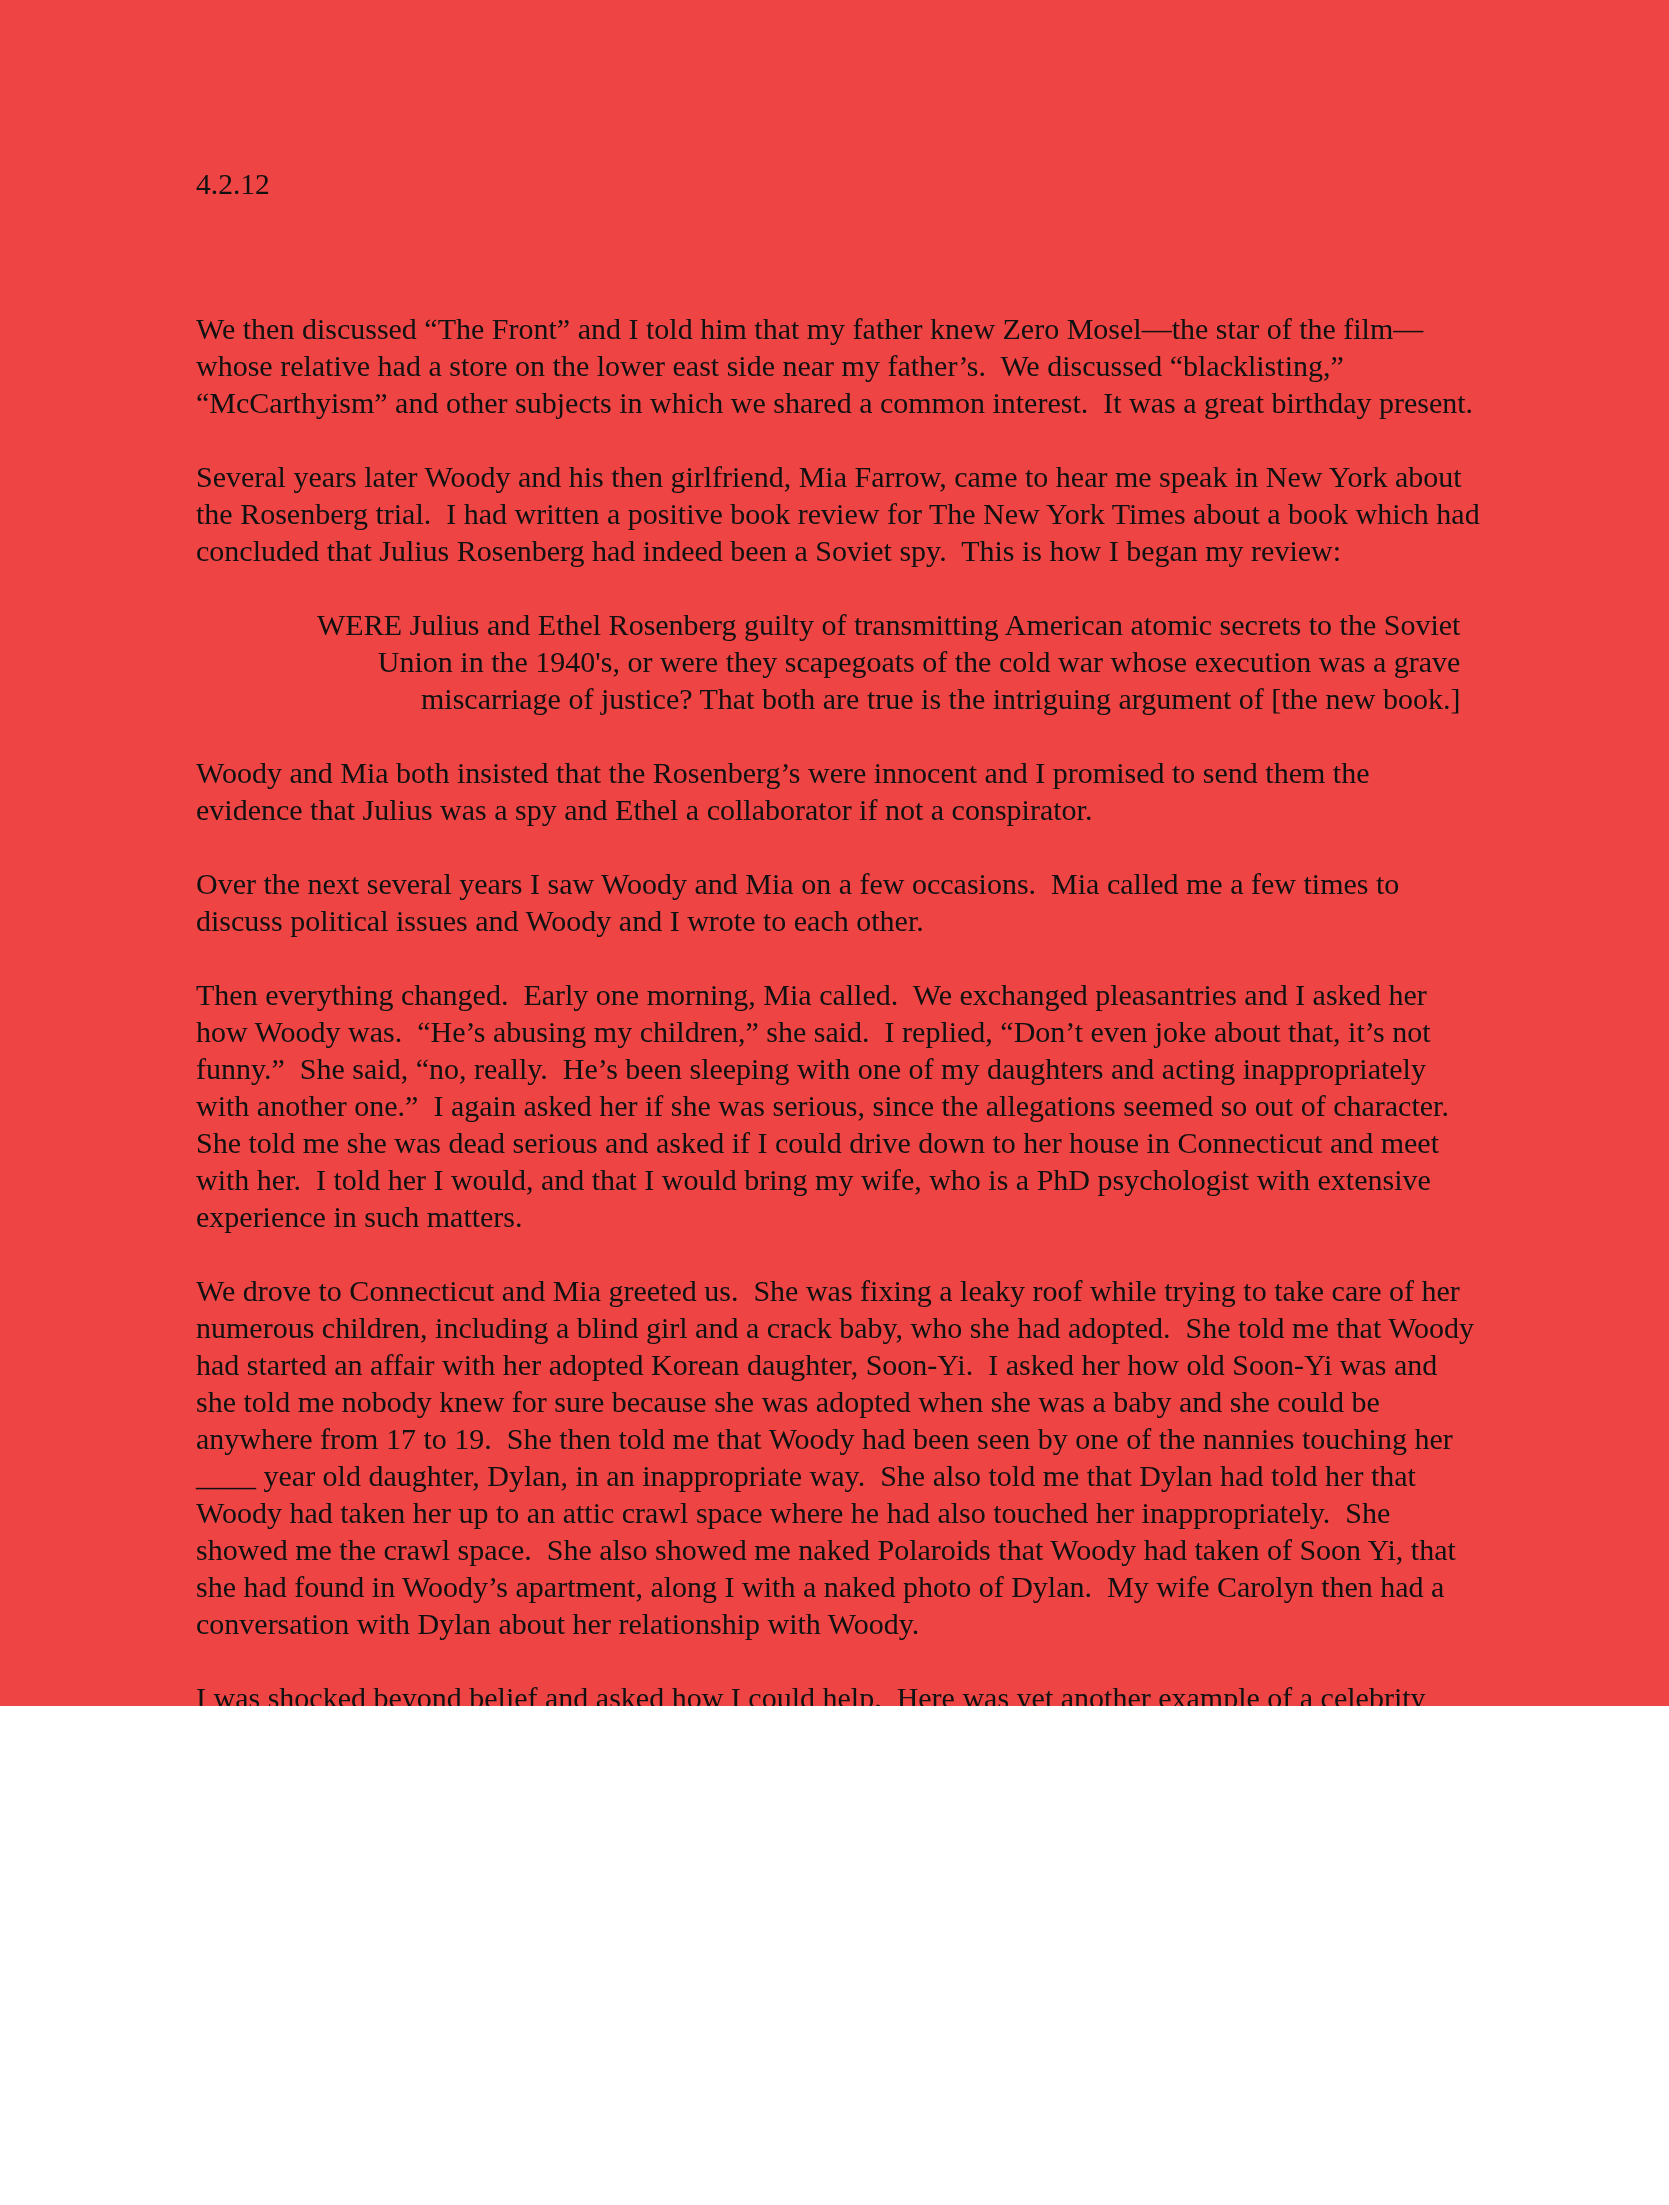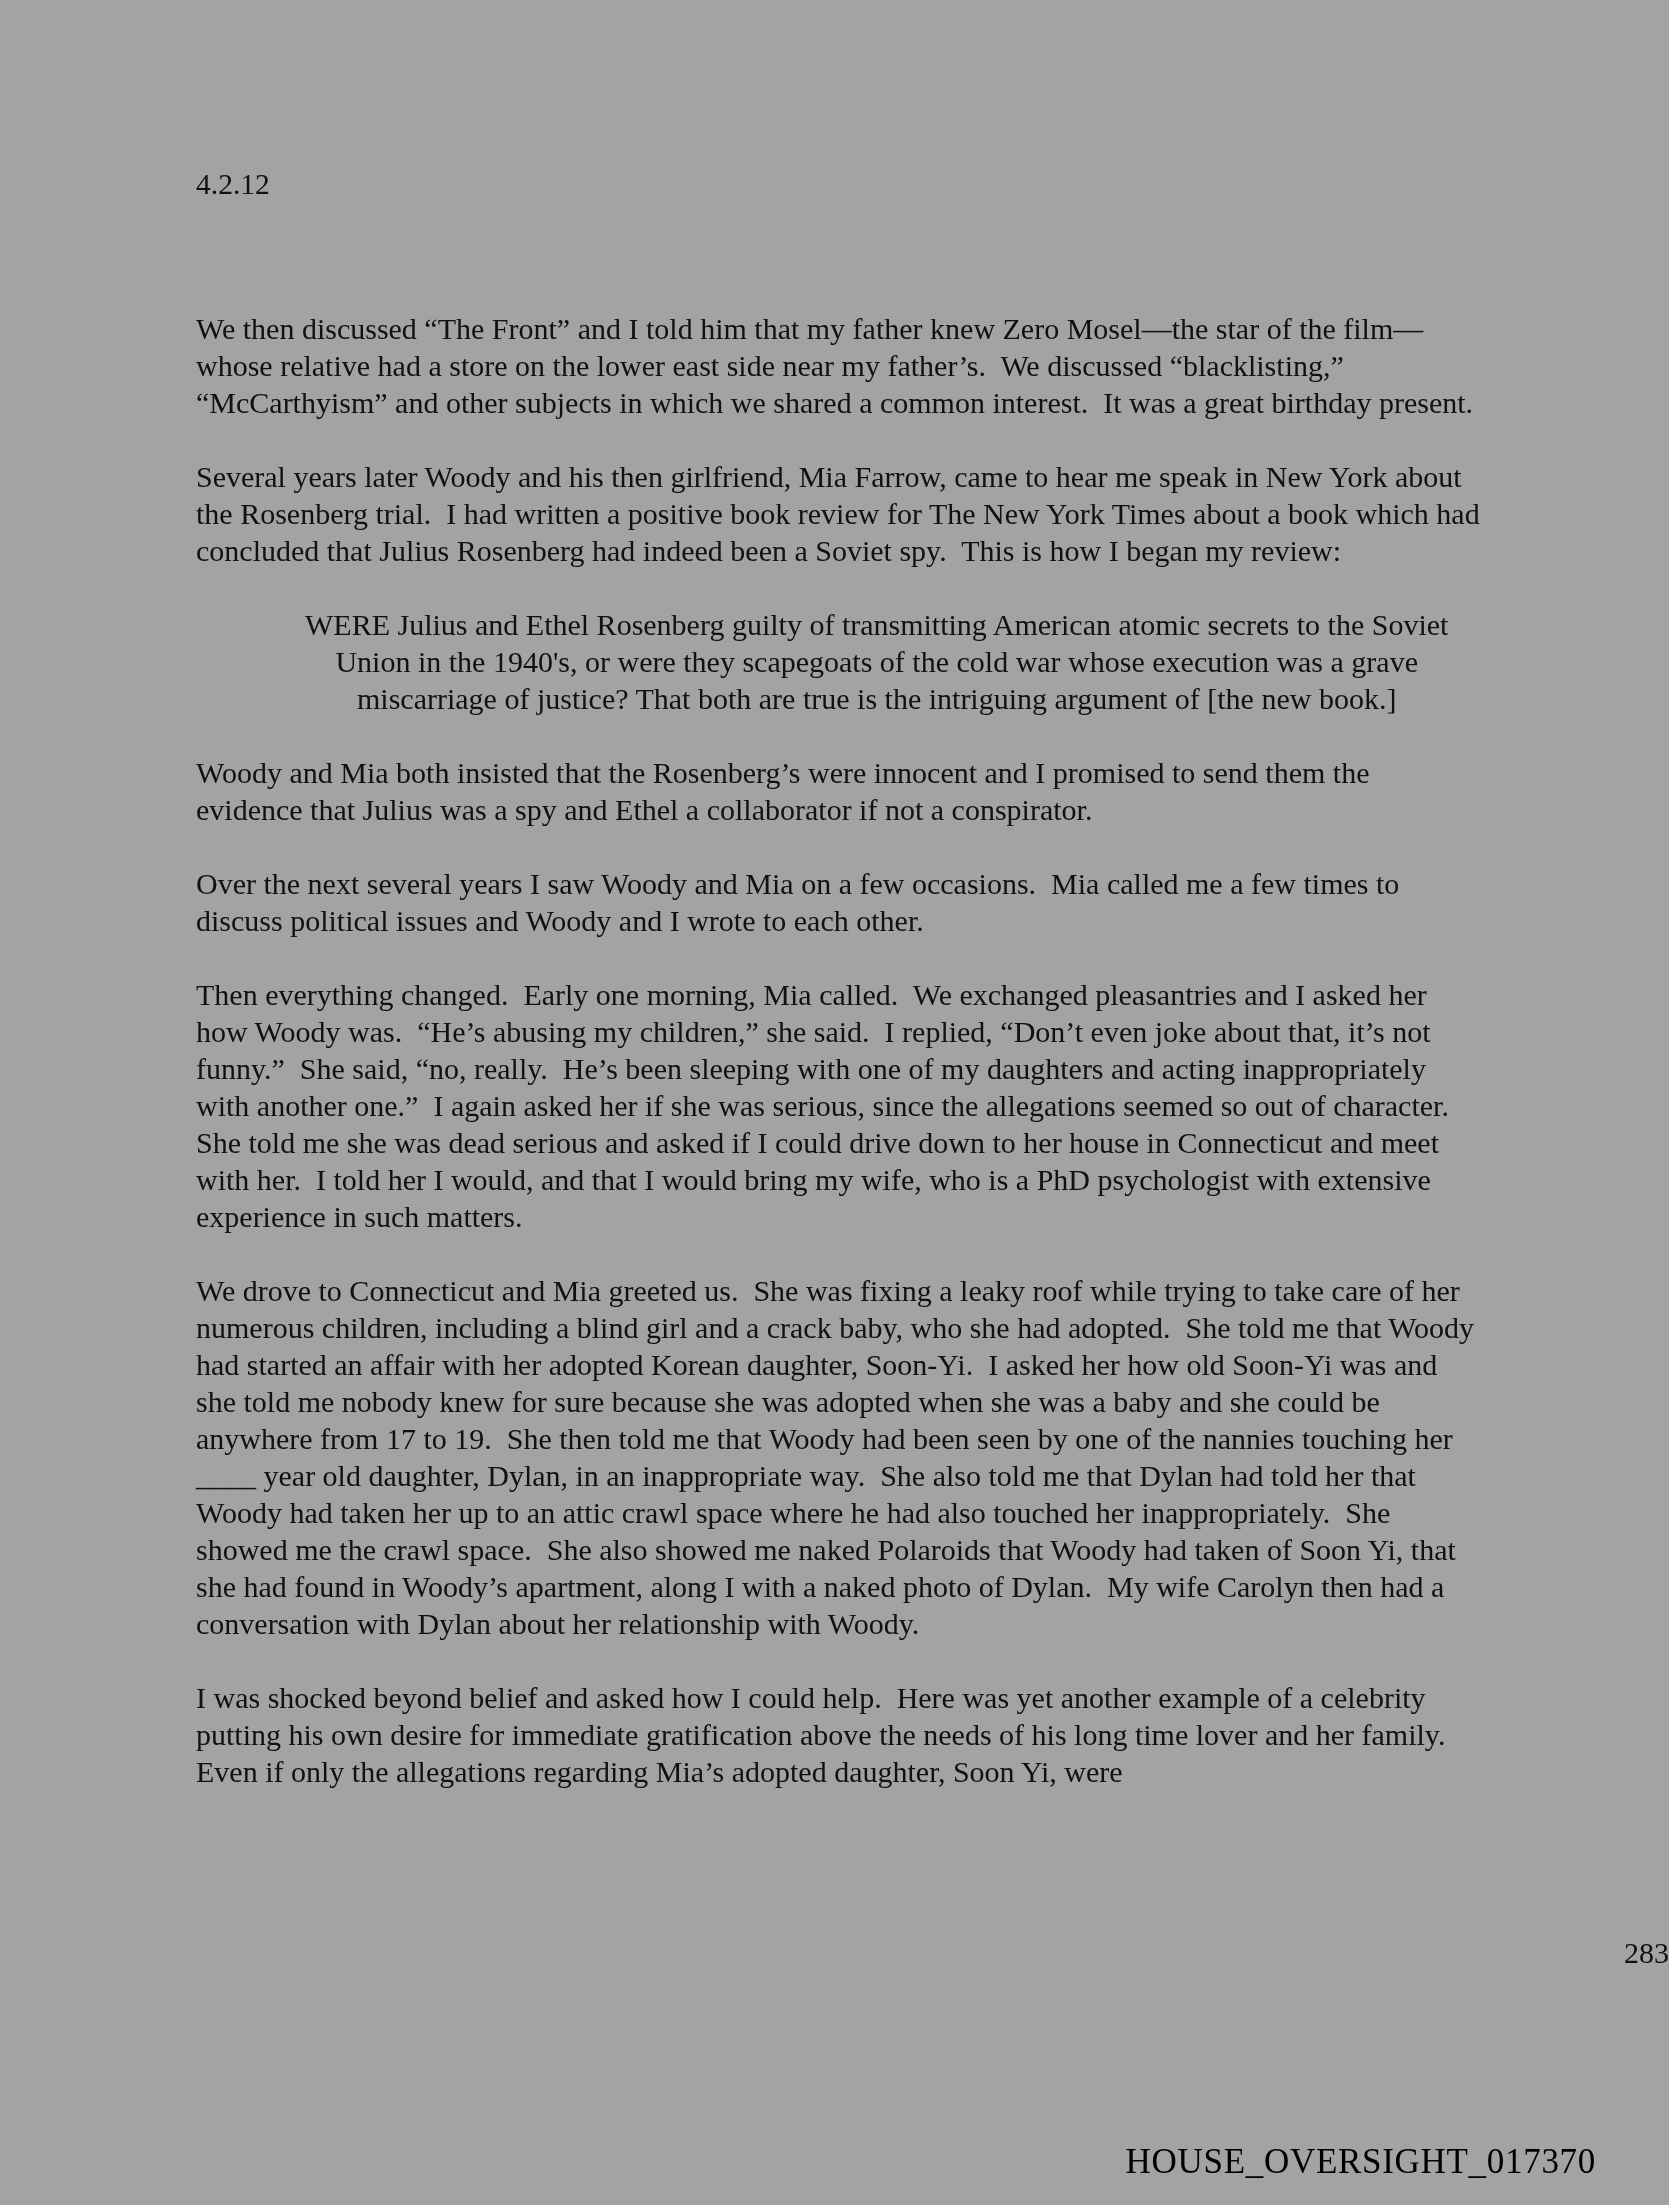--- a/index.html
+++ b/index.html
@@ -3,22 +3,22 @@
 <meta charset="utf-8">
 <style>
   html, body {
     margin: 0;
     padding: 0;
     background: #ffffff;
   }
   .page {
     position: relative;
     width: 1669px;
-    height: 2205px;
-    background: #a3a3a3;
+    height: 1706px;
+    background: #ef4444;
     font-family: "Liberation Serif", serif;
     color: #111111;
     overflow: hidden;
   }
   .content {
     position: absolute;
     top: 97px;
     left: 196px;
     width: 1284px;
   }
@@ -35,21 +35,21 @@
     line-height: 37px;
     margin: 0 0 37px 0;
     white-space: pre-wrap;
     text-align: left;
   }
   .quote {
     font-size: 30px;
     line-height: 37px;
     margin: 0 19.6px 37px 97px;
     white-space: pre-wrap;
-    text-align: center;
+    text-align: right;
   }
   .page-number {
     position: absolute;
     top: 1936px;
     left: 0;
     width: 1669px;
     text-align: right;
     font-size: 30px;
     line-height: 33px;
   }

